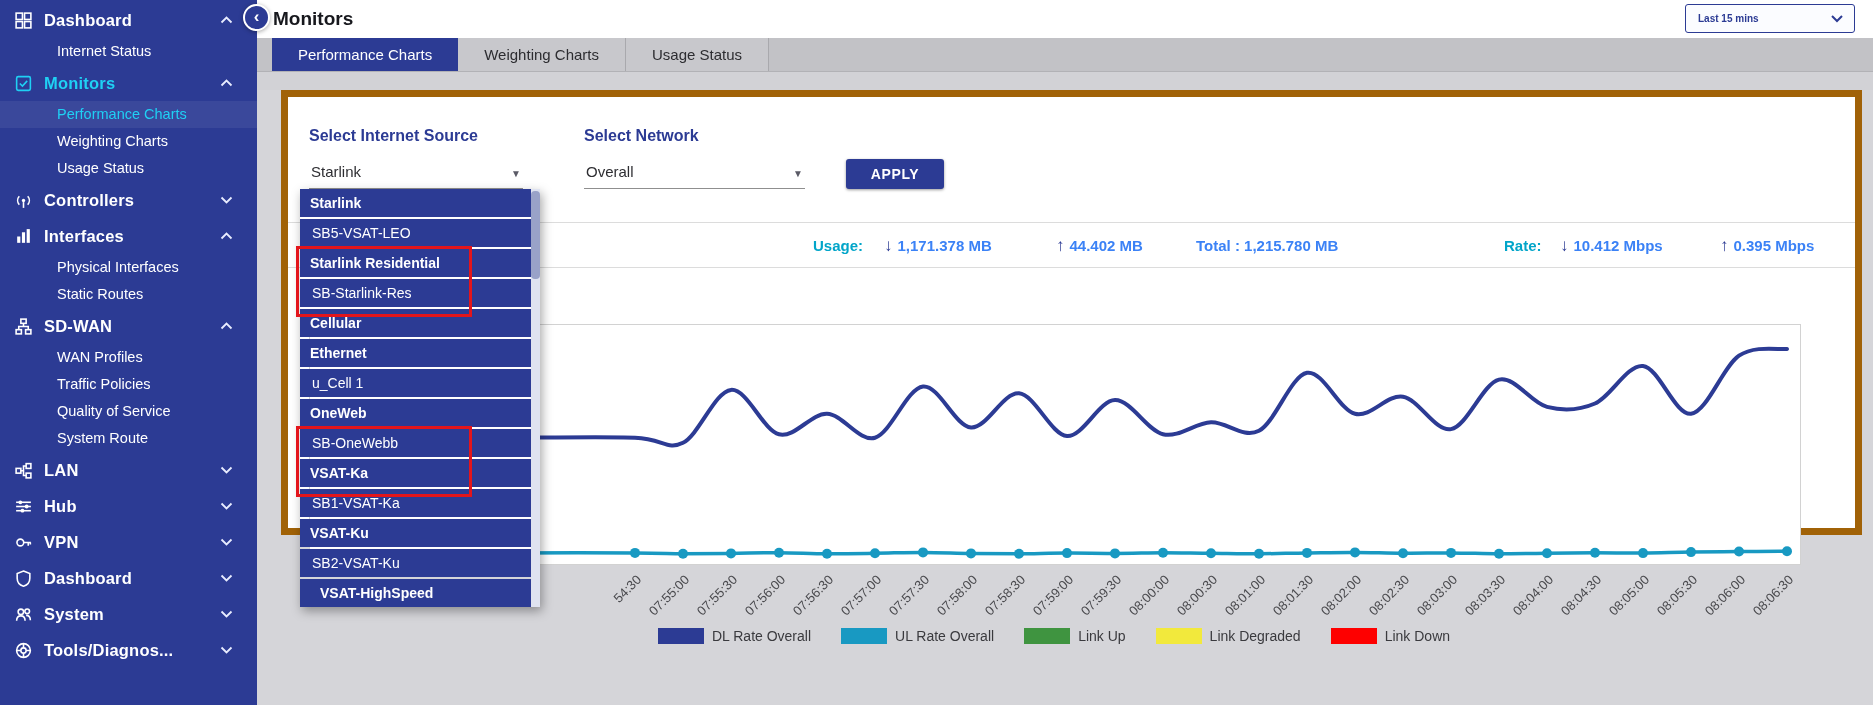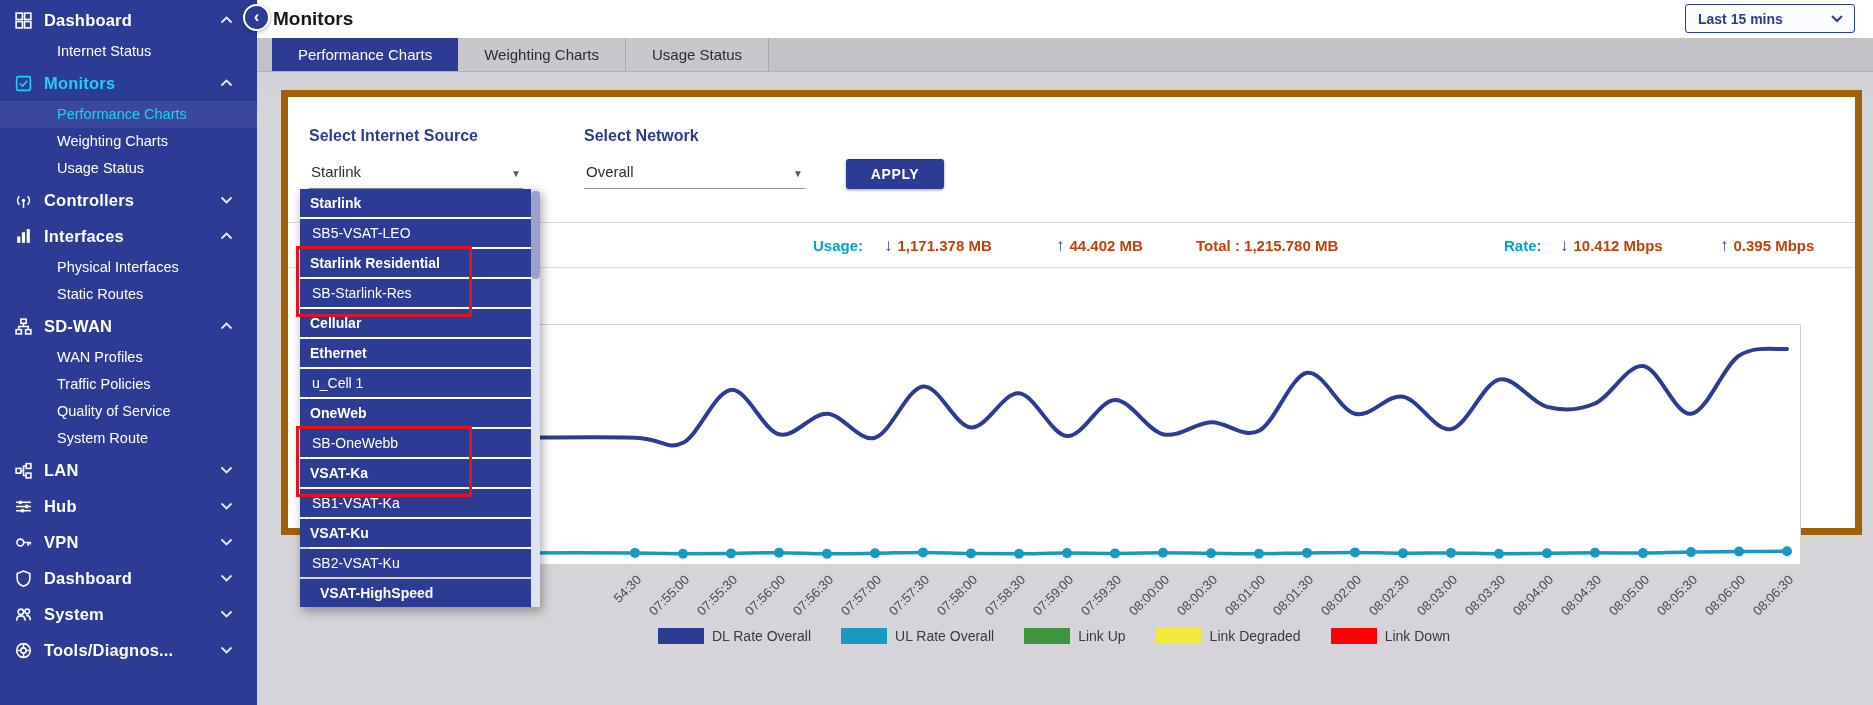--- a/index.html
+++ b/index.html
@@ -25,21 +25,21 @@
   .topbar{position:absolute;left:257px;right:0;top:0;height:38px;background:#ffffff;z-index:10;}
   .back-btn{position:absolute;left:-14px;top:4px;width:27px;height:27px;border-radius:50%;
     background:#2c3b94;border:2px solid #fff;box-shadow:0 1px 4px rgba(0,0,0,.35);
     display:flex;align-items:center;justify-content:center;cursor:pointer;box-sizing:border-box;}
   .back-btn span{color:#fff;font-size:17px;font-weight:bold;line-height:1;margin-top:-2px;}
   .page-title{position:absolute;left:16px;top:0;height:38px;display:flex;align-items:center;
     font-size:19px;font-weight:bold;color:#17181d;margin:0;}
   .time-select{position:absolute;right:18px;top:4px;width:170px;height:29px;box-sizing:border-box;
     border:1px solid #2c3b94;border-radius:3px;background:#fbfcff;display:flex;align-items:center;
     justify-content:space-between;padding:0 10px 0 12px;cursor:pointer;}
-  .time-select .val{color:#2c3b94;font-size:14px;font-weight:bold;}
+  .time-select .val{color:#2c3b94;font-size:10px;font-weight:bold;}
   
   .tabzone{position:absolute;left:257px;right:0;top:38px;height:52px;background:#d2d2d6;}
   .tabs{display:flex;height:33px;background:#c2c2c6;padding-left:15px;border-bottom:1px solid #b2b2b6;box-sizing:content-box;}
   .tab{display:flex;align-items:center;padding:0 26px;font-size:15px;color:#2d2d31;background:#c8c8cc;
     border-right:1px solid #a9a9ad;cursor:pointer;white-space:nowrap;}
   .tab.active{background:#2c3b94;color:#ffffff;border-right:none;}
   
   .panel{position:absolute;left:281px;top:90px;width:1581px;height:445px;background:#fff;
     border:7px solid #a16207;box-sizing:border-box;}
   .ctrl-label{position:absolute;top:30px;font-size:16px;font-weight:bold;color:#2c3b94;}
@@ -51,21 +51,21 @@
   .caret{position:absolute;right:2px;bottom:9px;font-size:10px;color:#5a5a66;}
   .apply-btn{position:absolute;left:558px;top:62px;width:98px;height:30px;background:#2c3b94;color:#fff;
     font-family:inherit;font-weight:bold;font-size:14px;letter-spacing:.6px;border:none;border-radius:3px;
     box-shadow:0 1px 3px rgba(0,0,0,.4);cursor:pointer;}
   
   .usage{position:absolute;left:0;top:125px;width:100%;height:46px;
     border-top:1px solid #dcdcdc;border-bottom:1px solid #dcdcdc;box-sizing:border-box;}
   .usage span{white-space:nowrap;}
   .u-group{position:absolute;top:0;height:100%;display:flex;align-items:center;gap:5px;}
   .u-label{color:#02a5c9;font-weight:bold;font-size:15px;}
-  .u-val{color:#c2410c;font-weight:bold;font-size:15px;}
+  .u-val{color:#3b82f6;font-weight:bold;font-size:15px;}
   .arrow{color:#2c3b94;font-weight:bold;font-size:17px;line-height:1;}
   
   .plot{position:absolute;left:21px;top:227px;width:1490px;height:239px;background:#fff;
     border:1px solid #d2d2d2;}
   .xlabels{position:absolute;left:21px;top:470px;width:1490px;height:64px;}
   .xlab{position:absolute;top:5px;font-size:13px;color:#4a4a4e;white-space:nowrap;
     transform-origin:100% 0;transform:rotate(-45deg);}
   .legend{position:absolute;left:21px;top:531px;width:1490px;display:flex;justify-content:center;
     align-items:center;gap:30px;}
   .leg-item{display:flex;align-items:center;gap:8px;font-size:14px;color:#3a3a3e;cursor:pointer;}

